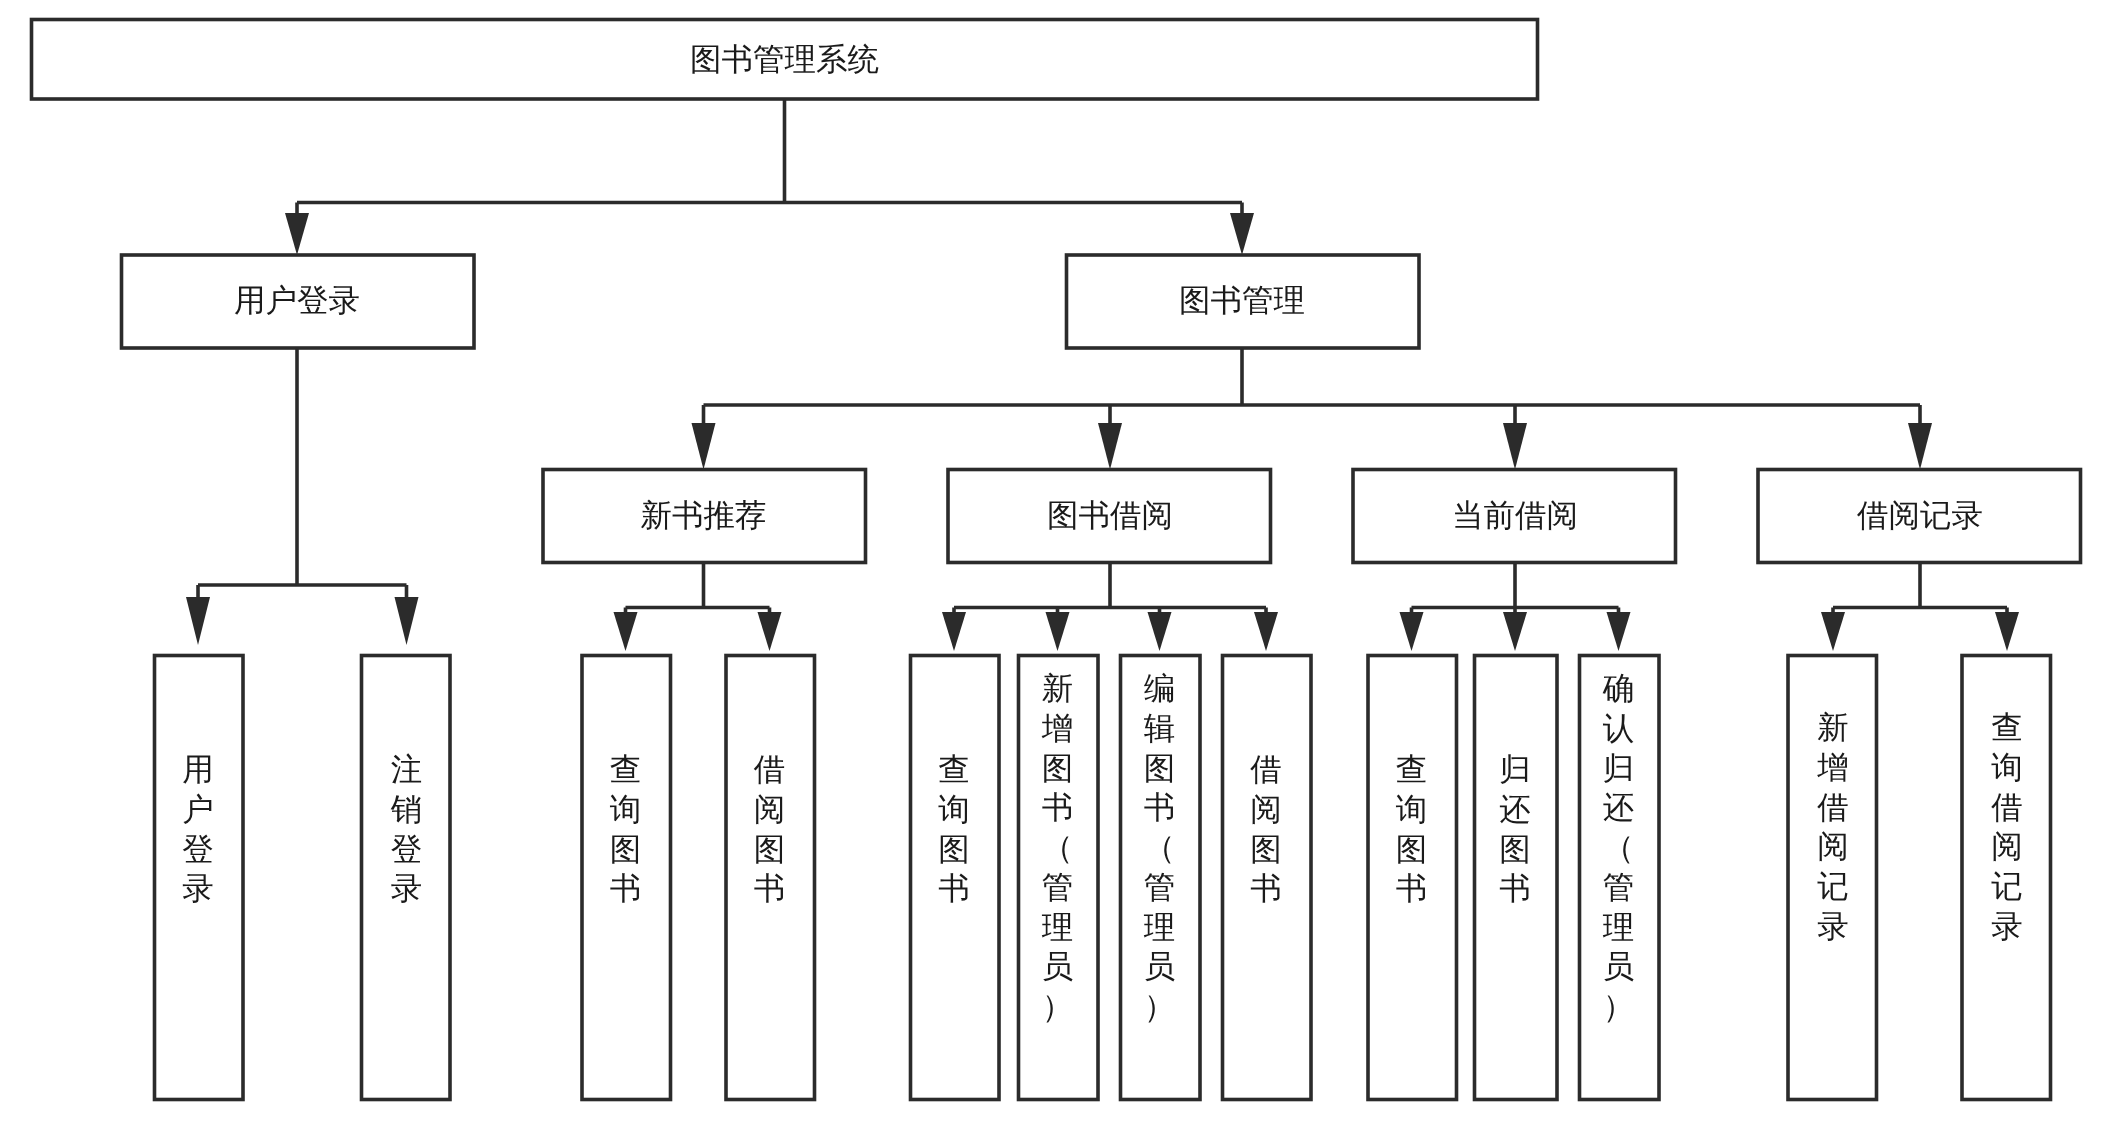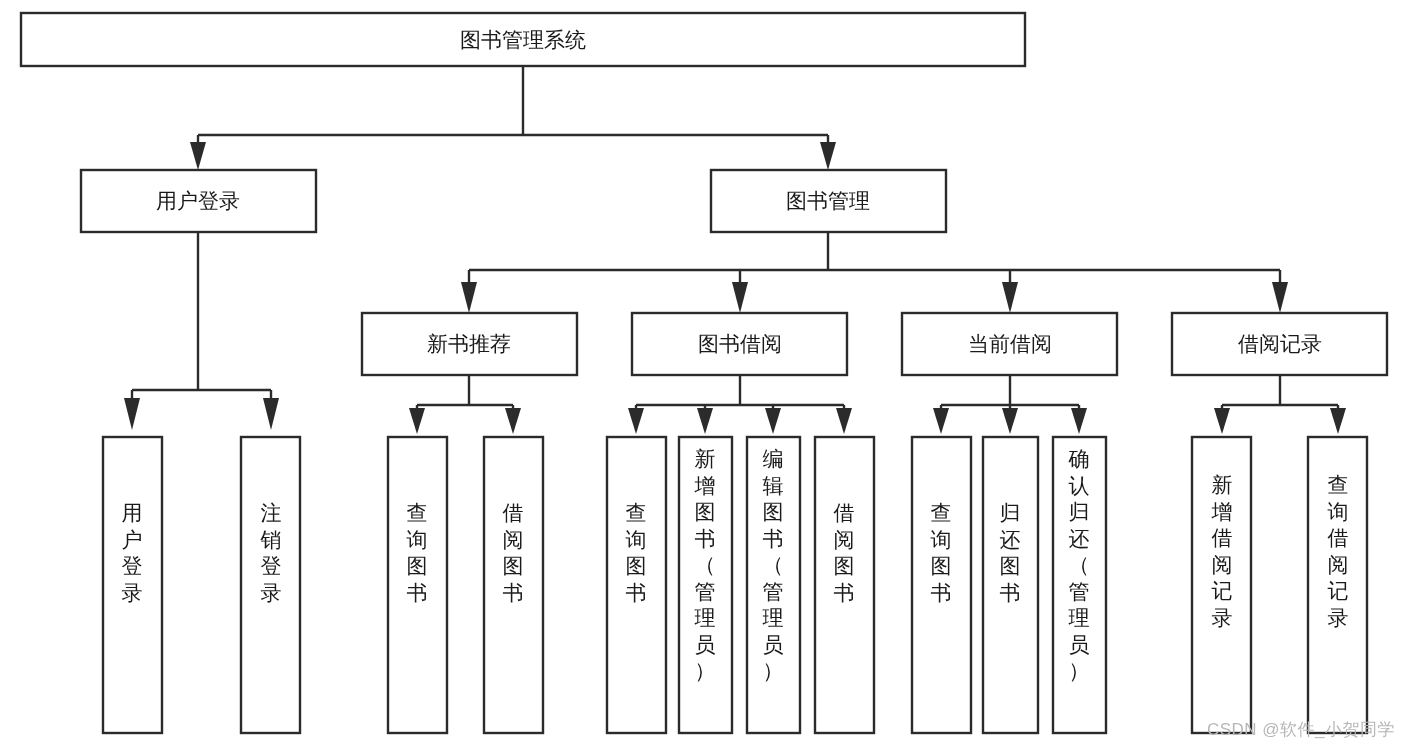--- a/index.html
+++ b/index.html
@@ -218,14 +218,13 @@
     <g>
       <rect class="node-box" x="1192" y="437" width="59" height="296"></rect>
       <text class="node-label-v" x="1222" y="0"><tspan x="1222" y="492">新</tspan><tspan x="1222" y="518.5">增</tspan><tspan x="1222" y="545">借</tspan><tspan x="1222" y="571.5">阅</tspan><tspan x="1222" y="598">记</tspan><tspan x="1222" y="624.5">录</tspan></text>
     </g>
     <g>
       <rect class="node-box" x="1308" y="437" width="59" height="296"></rect>
       <text class="node-label-v" x="1338" y="0"><tspan x="1338" y="492">查</tspan><tspan x="1338" y="518.5">询</tspan><tspan x="1338" y="545">借</tspan><tspan x="1338" y="571.5">阅</tspan><tspan x="1338" y="598">记</tspan><tspan x="1338" y="624.5">录</tspan></text>
     </g>
   </svg>
 
-  <div class="watermark">CSDN @软件_小贺同学</div>
 </div>
 
 </body></html>

